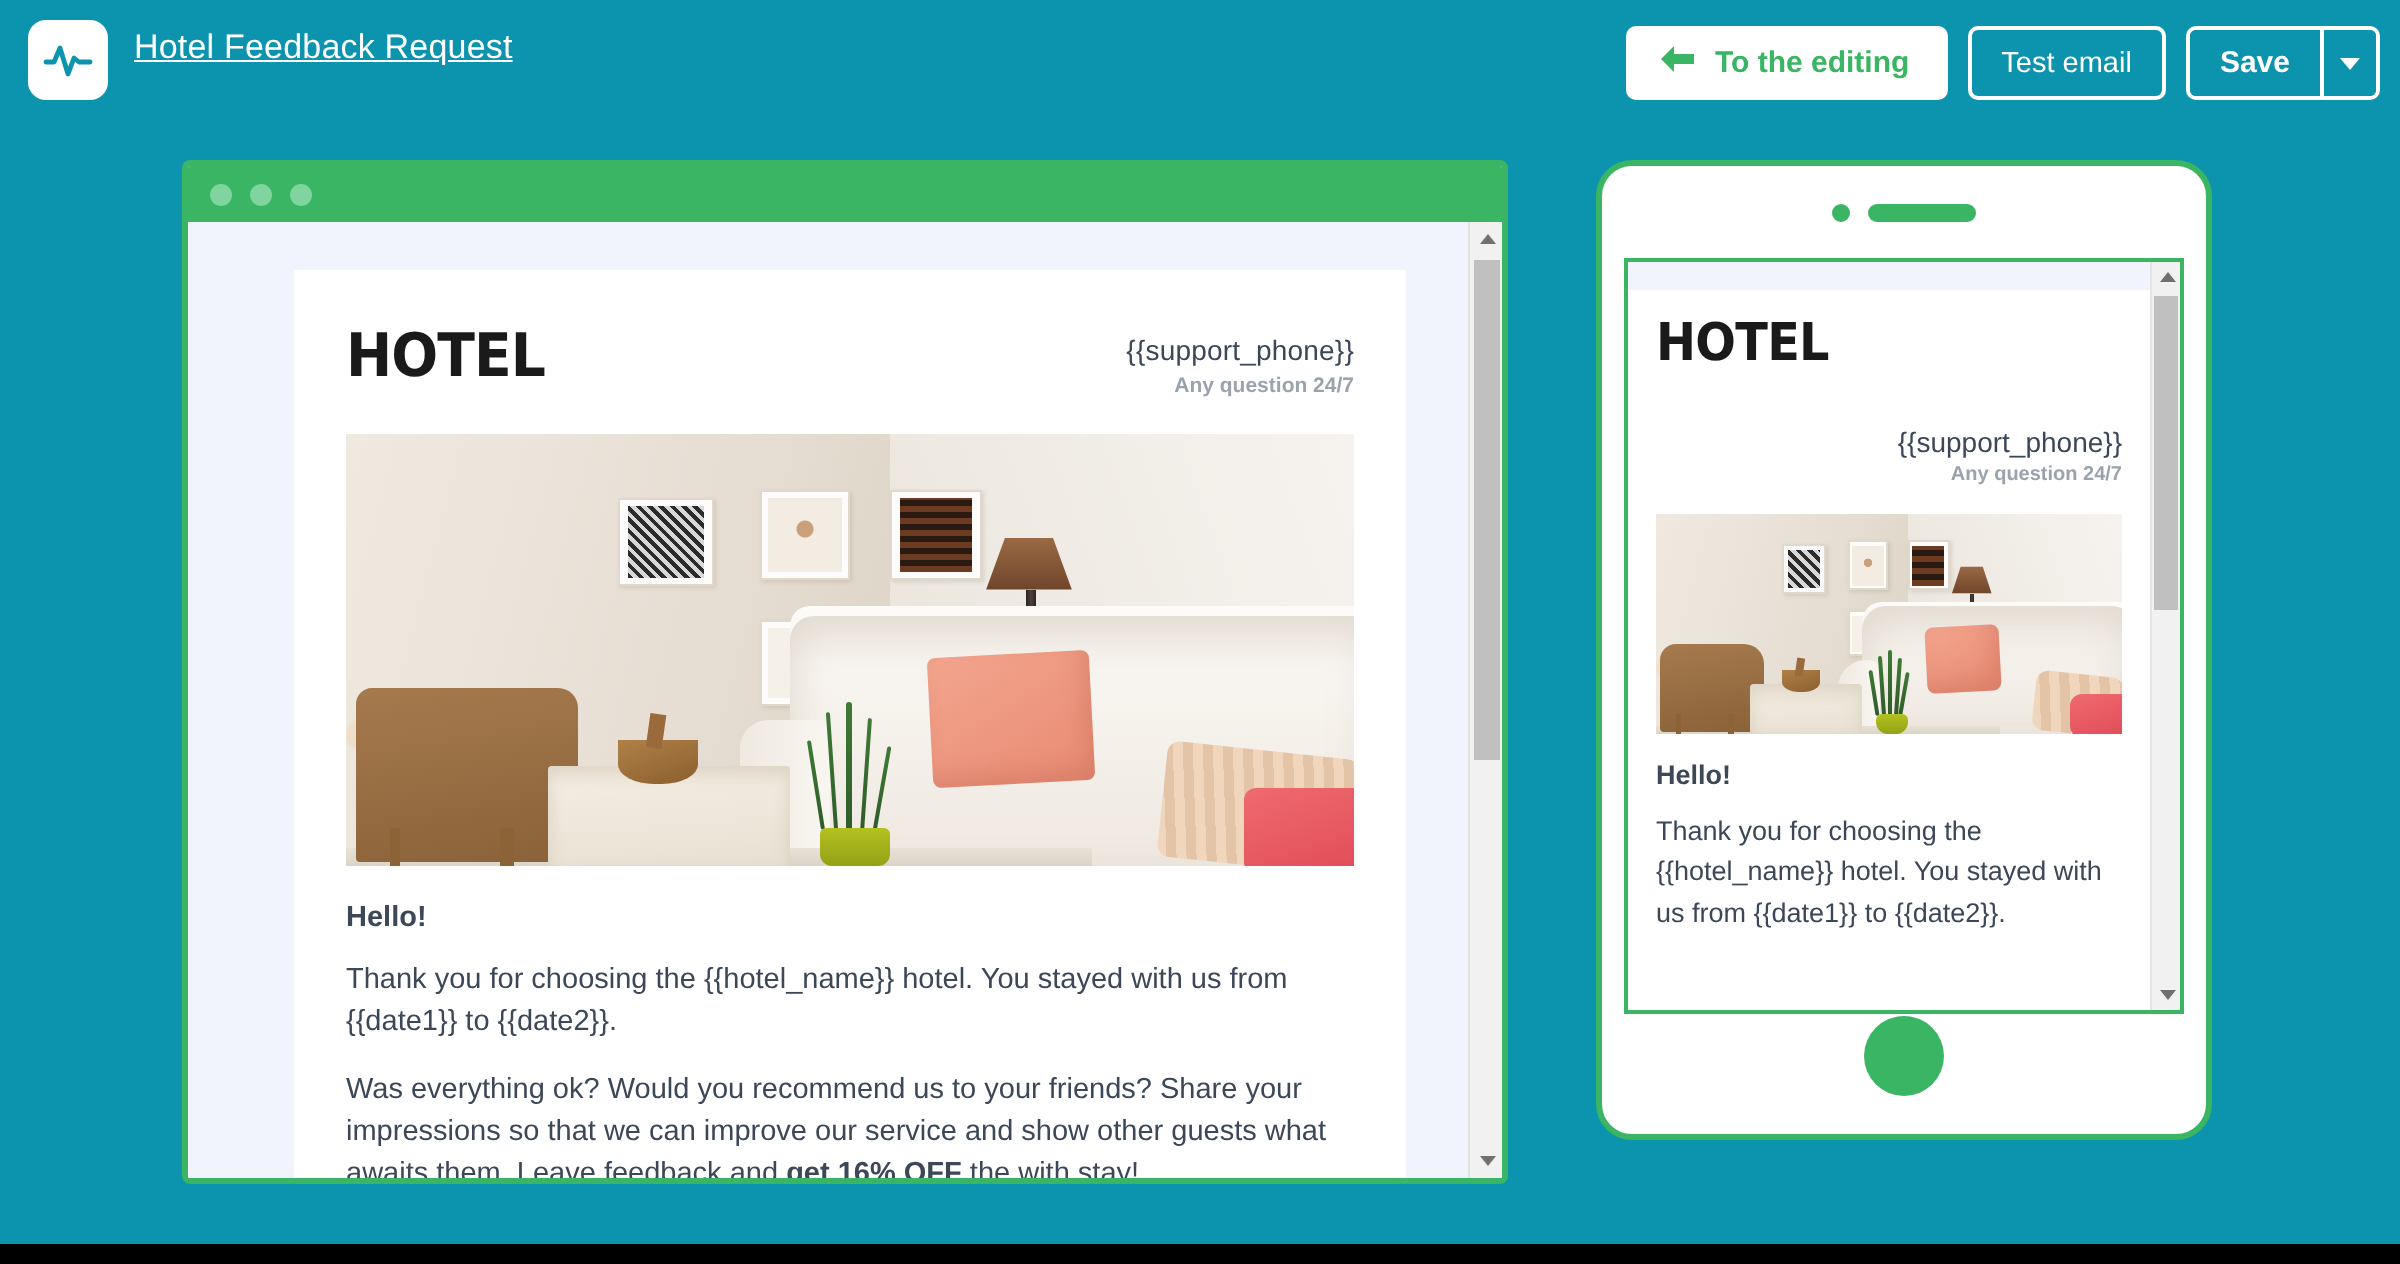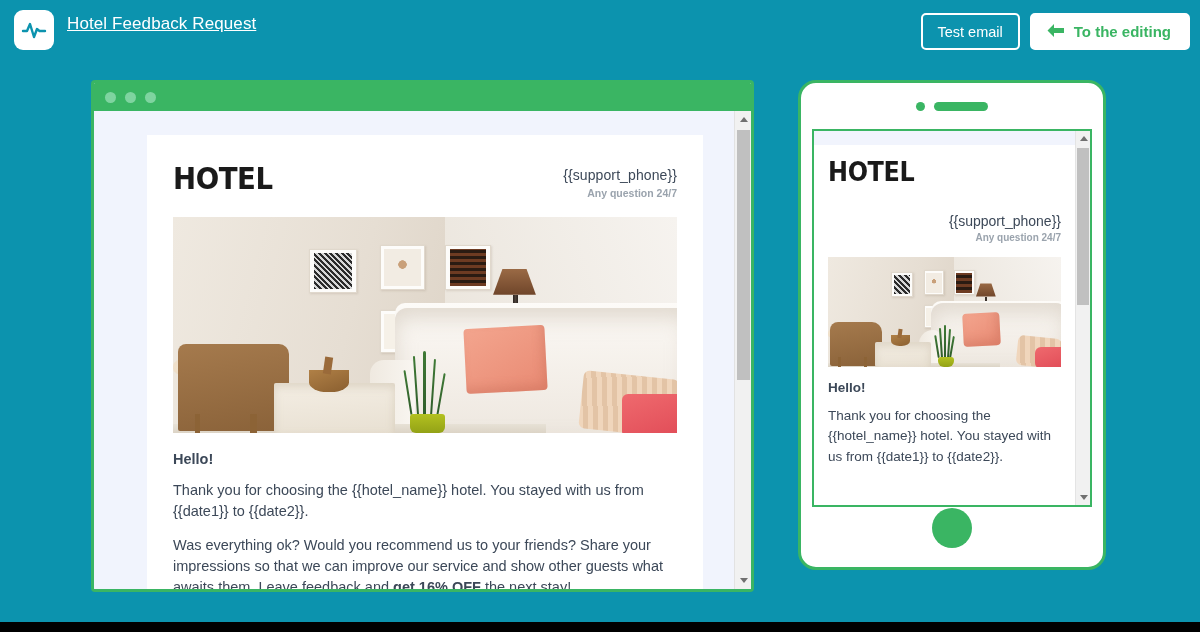--- a/index.html
+++ b/index.html
@@ -346,31 +346,37 @@
         <svg width="26" height="26" viewBox="0 0 26 26">
           <path d="M2 14 H6 L9 7 L13 20 L16 12 L18.5 14 H24" fill="none" stroke="#0c93ae" stroke-width="2.4" stroke-linecap="round" stroke-linejoin="round"></path>
         </svg>
       </span>
     </div>
 
     <div class="app-title">Hotel Feedback Request</div>
 
     <div class="topbtns">
 
-      <button class="btn">Test email</button>
-
       <button class="btn btn-white">
         <span class="arrow-left">
           <svg width="19" height="15" viewBox="0 0 19 15">
             <path d="M8 1 L1.5 7.5 L8 14 V10 H18 V5 H8 Z" fill="#3ab563"></path>
           </svg>
         </span>
         <span>To the editing</span>
       </button>
 
+      <button class="btn">Test email</button>
+
+      <div class="save-group">
+        <div class="save-main">Save</div>
+        <div class="save-caret">
+          <span class="caret-tri"></span>
+        </div>
+      </div>
 
     </div>
   </div>
 
   <div class="desktop-frame">
 
     <div class="desktop-titlebar">
       <span class="dot"></span>
       <span class="dot"></span>
       <span class="dot"></span>
@@ -425,21 +431,21 @@
             <s style="left:42%;height:100%"></s>
             <s style="left:58%;height:88%;transform:rotate(4deg)"></s>
             <s style="left:74%;height:66%;transform:rotate(10deg)"></s>
           </div>
           <div class="pot"></div>
         </div>
 
         <div class="body-text">
           <div class="b-hello">Hello!</div>
           <div class="b-p">Thank you for choosing the {{hotel_name}} hotel. You stayed with us from {{date1}} to {{date2}}.</div>
-          <div class="b-p"><span>Was everything ok? Would you recommend us to your friends? Share your impressions so that we can improve our service and show other guests what awaits them. Leave feedback and </span><b>get 16% OFF</b><span> the next stay!</span></div>
+          <div class="b-p"><span>Was everything ok? Would you recommend us to your friends? Share your impressions so that we can improve our service and show other guests what awaits them. Leave feedback and </span><b>get 16% OFF</b><span> the with stay!</span></div>
         </div>
 
       </div>
 
       <div class="scrollbar">
         <div class="sb-arrow up">
           <span class="tri-up"></span>
         </div>
         <div class="sb-thumb" style="top:19px;height:250px;"></div>
         <div class="sb-arrow down">

